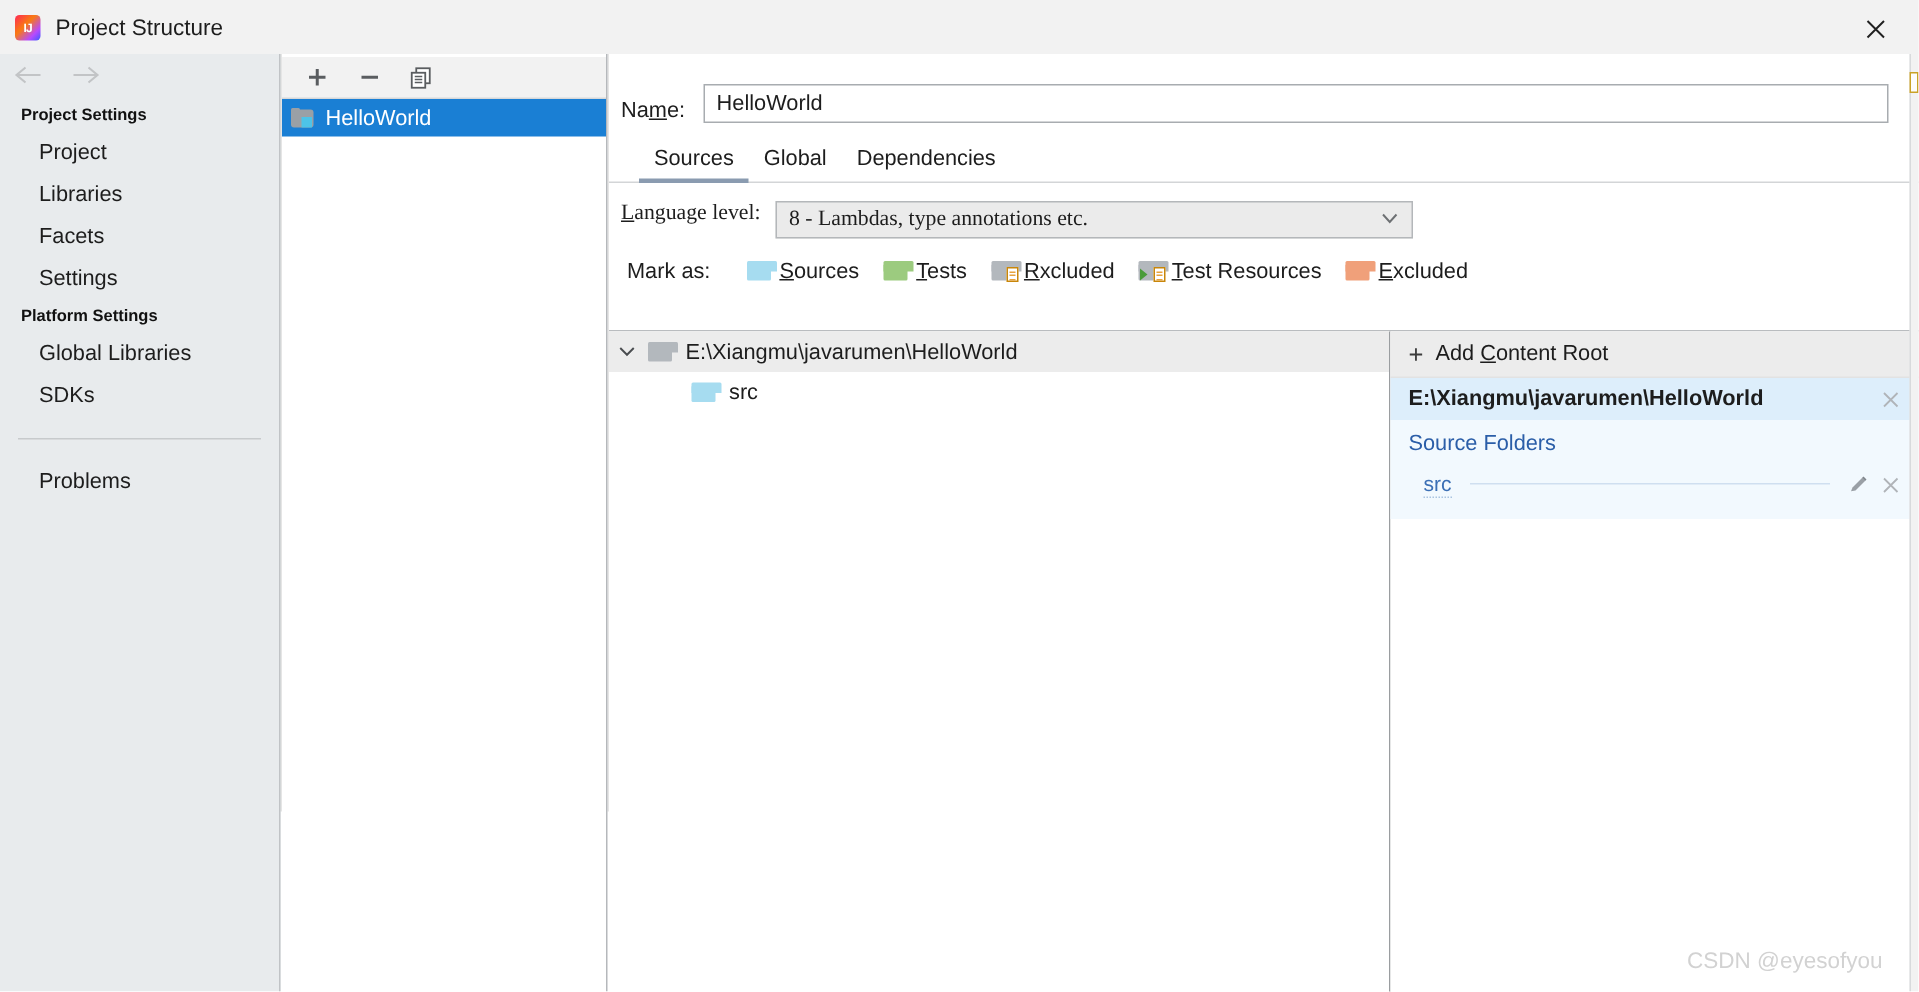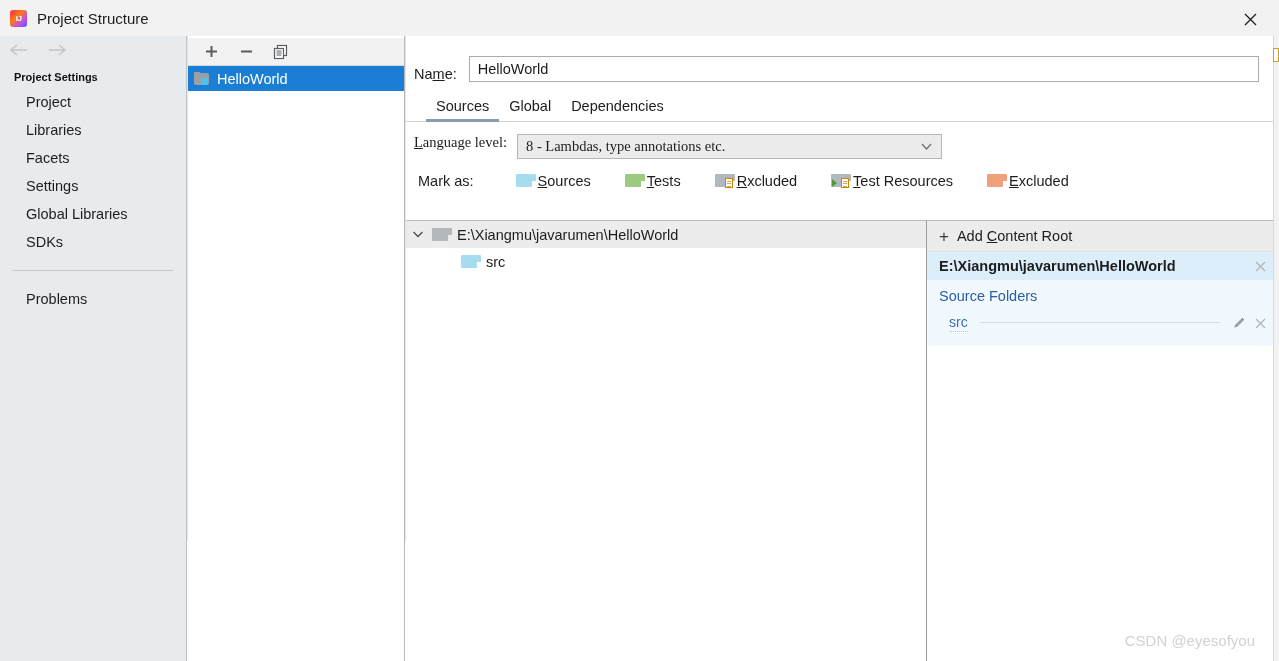--- a/index.html
+++ b/index.html
@@ -178,21 +178,21 @@
     padding: 0 8px;
     font-size: 14.5px; color: #1d1d1d;
     cursor: pointer;
     justify-content: space-between;
   }
 
   .markas-row {
     display: flex; align-items: center;
     padding-left: 12px;
     height: 34px;
-    gap: 18px;
+    gap: 0px;
   }
   .markas-label { font-size: 14.5px; color:#1d1d1d; margin-right: 24px; }
   .mark-btn {
     display: flex; align-items: center; gap: 5px;
     font-size: 14.5px; color:#1d1d1d;
     margin-right: 16px;
     cursor: pointer;
   }
 
   
@@ -325,20 +325,21 @@
           </svg>
       </span>
     </div>
 
     <div class="sb-group">Project Settings</div>
     <div class="sb-item">Project</div>
     <div class="sb-item">Libraries</div>
     <div class="sb-item">Facets</div>
     <div class="sb-item">Settings</div>
 
+    <div class="sb-group">Platform Settings</div>
     <div class="sb-item">Global Libraries</div>
     <div class="sb-item">SDKs</div>
 
     <div class="sb-divider"></div>
     <div class="sb-item">Problems</div>
   </div>
 
   <div class="modcol">
     <div class="modtoolbar">
       <span class="tb-btn">

